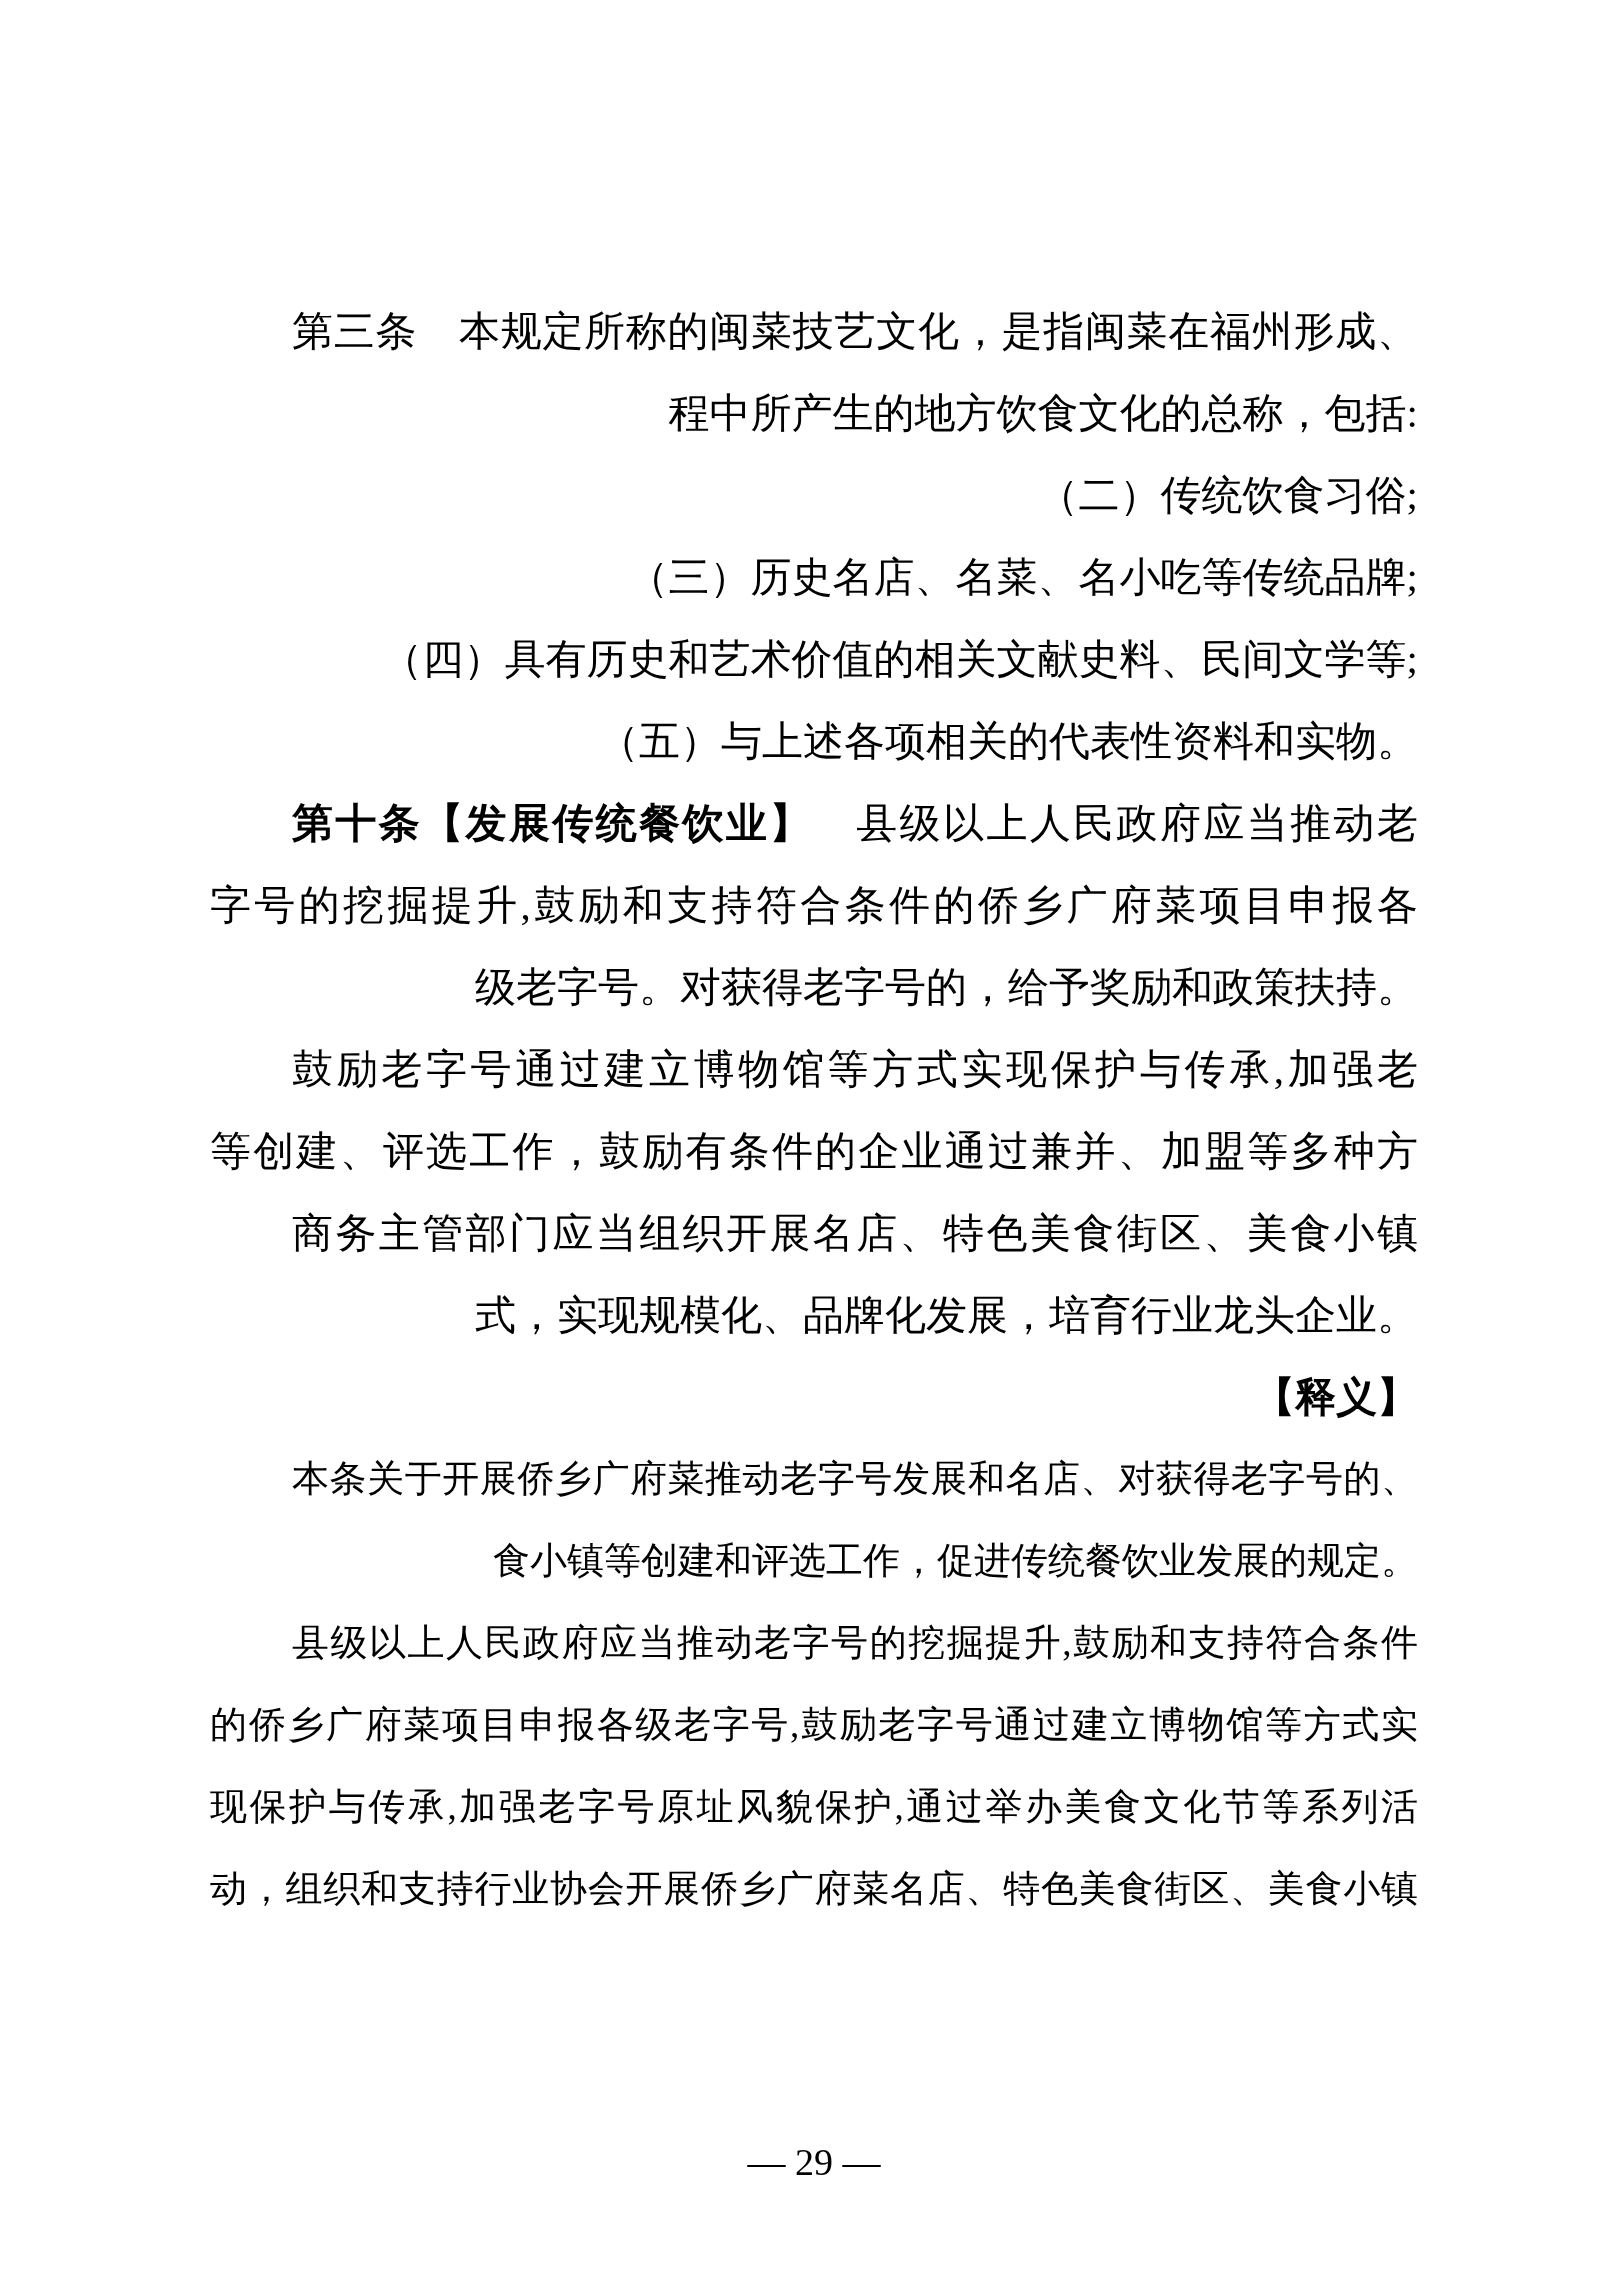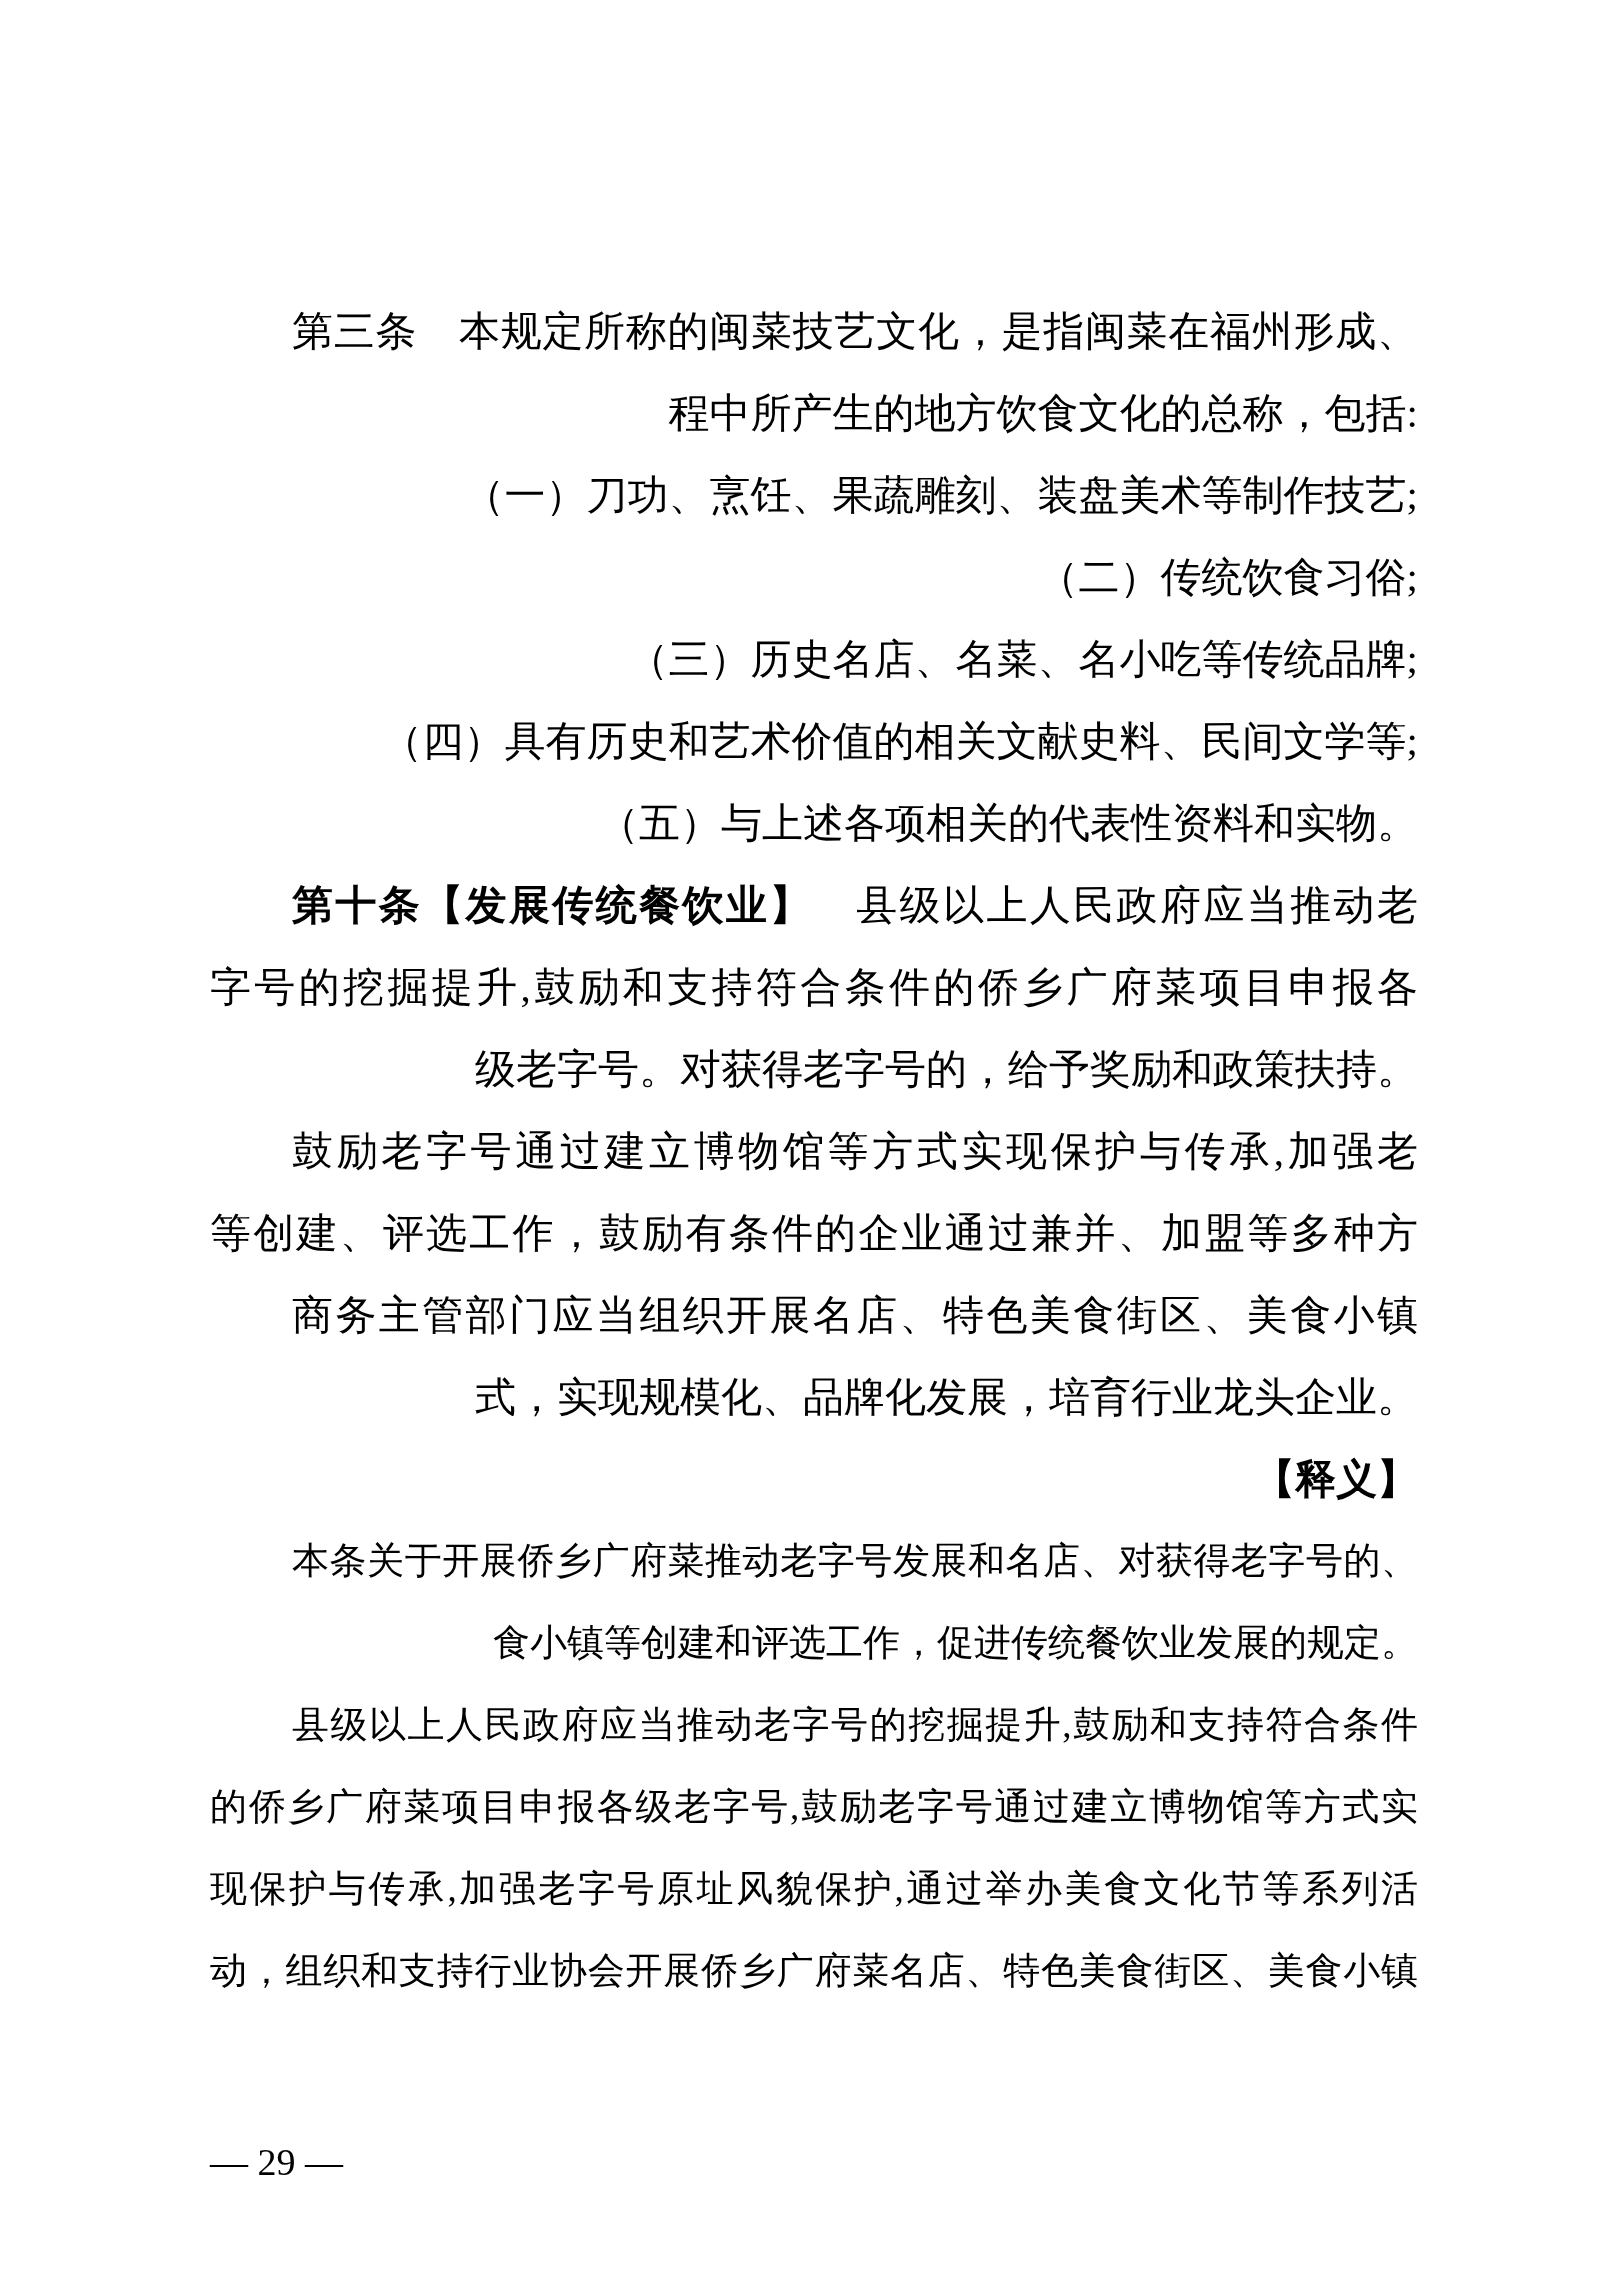--- a/index.html
+++ b/index.html
@@ -20,33 +20,32 @@
   }
   .line.small{font-size:37px;}
   .line.indent{text-indent:82px;}
   .line.j{text-align:justify;text-align-last:justify;}
   .bold-run{
     font-family:"Liberation Sans","DejaVu Sans",sans-serif;
     font-weight:700;
   }
   .footer{
     position:absolute;left:210px;top:2135px;width:1208px;
-    text-align:left;font-size:38px;line-height:55px;
+    text-align:center;font-size:38px;line-height:55px;
     font-family:"Liberation Serif","DejaVu Serif",serif;
   }
 </style>
 </head>
 <body>
 
 <div class="doc-body">
 
   <div class="line indent j"><span>第三条　本规定所称的闽菜技艺文化，是指闽菜在福州形成、发展过</span></div>
   <div class="line"><span>程中所产生的地方饮食文化的总称，包括:</span></div>
 
-  <div class="line indent"><span>（一）刀功、烹饪、果蔬雕刻、装盘美术等制作技艺;</span></div>
   <div class="line indent"><span>（二）传统饮食习俗;</span></div>
   <div class="line indent"><span>（三）历史名店、名菜、名小吃等传统品牌;</span></div>
   <div class="line indent"><span>（四）具有历史和艺术价值的相关文献史料、民间文学等;</span></div>
   <div class="line indent"><span>（五）与上述各项相关的代表性资料和实物。</span></div>
 
   <div class="line indent j"><span class="bold-run">第十条【发展传统餐饮业】</span><span>　县级以上人民政府应当推动老</span></div>
   <div class="line j"><span>字号的挖掘提升,鼓励和支持符合条件的侨乡广府菜项目申报各</span></div>
   <div class="line"><span>级老字号。对获得老字号的，给予奖励和政策扶持。</span></div>
   <div class="line indent j"><span>鼓励老字号通过建立博物馆等方式实现保护与传承,加强老</span></div>
   <div class="line j"><span>等创建、评选工作，鼓励有条件的企业通过兼并、加盟等多种方</span></div>

